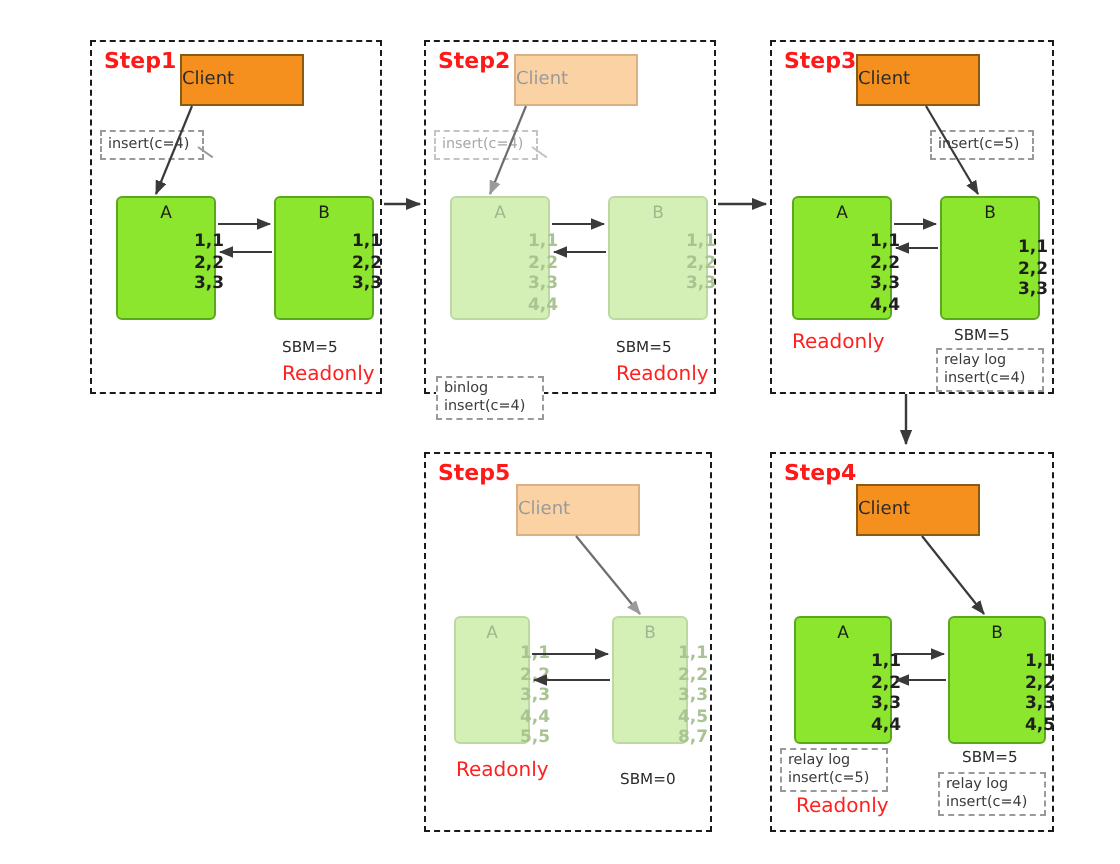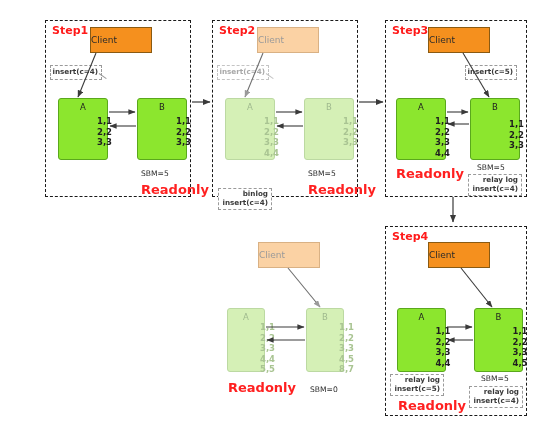--- a/index.html
+++ b/index.html
@@ -17,28 +17,28 @@
         border-radius:3px;display:flex;flex-direction:column;align-items:center;padding-top:3px;}
   .node.faded{background:#d5f0b6;border-color:#bcd9a2;}
   .node .ttl{font-size:8.5px;color:#1f1f1f;line-height:10px;}
   .node.faded .ttl{color:#9fb98e;}
   .node .rows{margin-top:4px;display:flex;flex-direction:column;align-items:flex-end;margin-left:43px;}
   .node.wide-gap .rows{margin-top:7px;}
   .node .rows span{font-size:8.5px;color:#1f1f1f;line-height:10.5px;font-weight:bold;}
   .node.faded .rows span{color:#a9c492;font-weight:bold;}
 
   .callout{position:absolute;box-sizing:border-box;border:1.1px dashed #9a9a9a;background:#fff;
-           display:flex;flex-direction:column;align-items:flex-end;justify-content:center;
-           font-size:7.2px;color:#3a3a3a;line-height:8.6px;padding:1px 3px;font-weight:bold;}
+           display:flex;flex-direction:column;align-items:flex-start;justify-content:center;
+           font-size:7.2px;color:#3a3a3a;line-height:8.6px;padding:1px 3px;}
   .callout.faded{border-color:#c4c4c4;color:#a8a8a8;}
   .callout .tail{position:absolute;right:-7px;top:50%;width:9px;height:1px;background:#9a9a9a;
                  transform:rotate(35deg);transform-origin:left center;}
 
   .txt{position:absolute;font-size:7.6px;color:#2b2b2b;white-space:nowrap;}
-  .txt.ro{color:#ff2020;font-weight:bold;font-size:13px;}
+  .txt.ro{color:#ff2020;font-weight:normal;font-size:10px;}
 
   svg.lay{position:absolute;left:0;top:0;width:560px;height:432px;pointer-events:none;overflow:visible;}
 </style>
 </head>
 <body>
 
 <div id="stage">
 
   <svg class="lay">
     <defs>
@@ -164,20 +164,23 @@
   <div class="callout" style="left:468px;top:174px;width:54px;height:22px;">
     <span>relay log</span>
     <span>insert(c=4)</span>
   </div>
   <svg class="lay">
     <line x1="463" y1="53" x2="489" y2="97" stroke="#3a3a3a" stroke-width="1.1" marker-end="url(#ah)"></line>
     <line x1="447" y1="112" x2="468" y2="112" stroke="#3a3a3a" stroke-width="1.1" marker-end="url(#ah)"></line>
     <line x1="469" y1="124" x2="448" y2="124" stroke="#3a3a3a" stroke-width="1.1" marker-end="url(#ah)"></line>
   </svg>
 
+  <div class="panel" style="left:212px;top:226px;width:144px;height:190px;">
+    <div class="step-label">Step5</div>
+  </div>
   <div class="client faded" style="left:258px;top:242px;width:62px;height:26px;">
     <span>Client</span>
   </div>
   <div class="node faded" style="left:227px;top:308px;width:38px;height:64px;">
     <span class="ttl">A</span>
     <span class="rows" style="margin-top:0px;">
       <span>1,1</span>
       <span>2,2</span>
       <span>3,3</span>
       <span>4,4</span>

